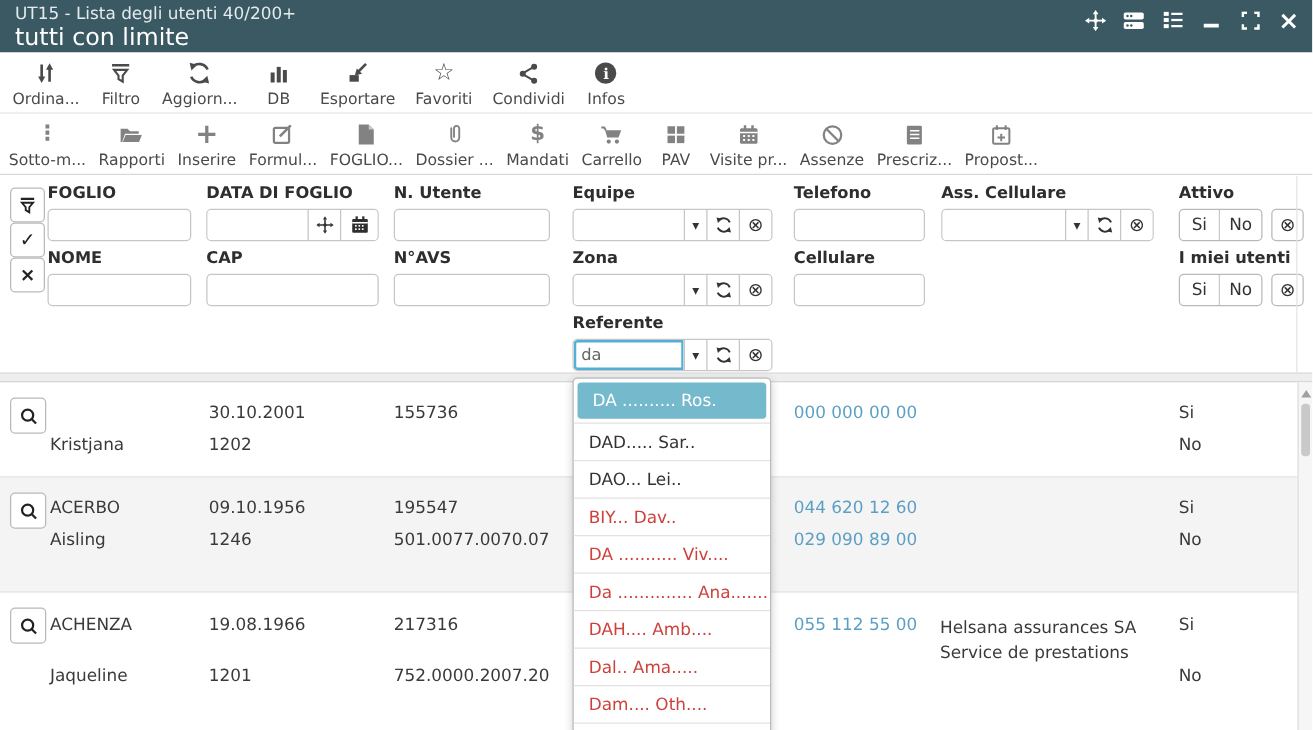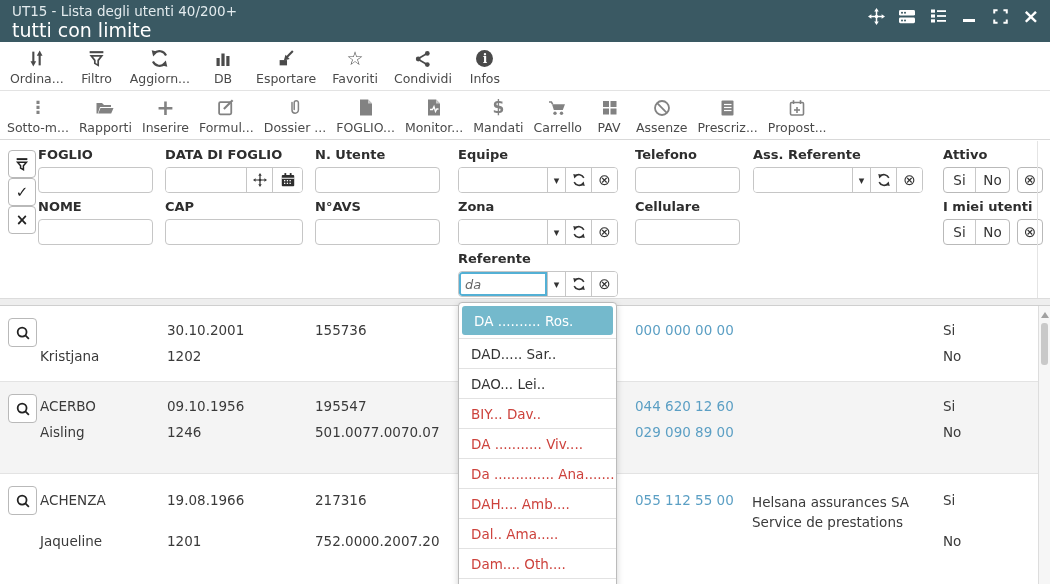--- a/index.html
+++ b/index.html
@@ -40,21 +40,21 @@
            background:#fff;display:flex;align-items:center;justify-content:center;cursor:pointer;color:#222;}
   .sidebtn .g{font-size:15px;font-weight:700;line-height:15px;}
   .fld{position:absolute;}
   .flabel{font-size:13px;font-weight:700;color:#2e2e2e;height:17px;margin-bottom:3px;white-space:nowrap;}
   .tinput{box-sizing:border-box;height:26px;border:1px solid #c6c6c6;border-radius:4px;background:#fff;
           font-family:inherit;font-size:13px;color:#555;padding:0 6px;outline:none;}
   .igroup{display:flex;align-items:stretch;height:26px;border:1px solid #c6c6c6;border-radius:4px;
           background:#fff;overflow:hidden;box-sizing:border-box;}
   .igroup .seg{display:flex;align-items:center;justify-content:center;border-left:1px solid #c6c6c6;cursor:pointer;color:#333;background:#fff;}
   .igroup input{border:none;height:100%;font-family:inherit;font-size:13px;color:#666;padding:0 6px;outline:none;box-sizing:border-box;}
-  .igroup input.focusedseg{box-shadow:inset 0 0 0 2px #53b0d5;border-radius:3px 0 0 3px;font-style:italic;}
+  .igroup input.focusedseg{box-shadow:inset 0 0 0 2px #53b0d5;border-radius:3px 0 0 3px;}
   .seg-arrow{width:18px;font-size:11px;color:#444;}
   .seg-btn{width:26px;}
   .seg-clear{font-size:15px;}
   .yesno{display:flex;height:26px;border:1px solid #b9b9b9;border-radius:4px;overflow:hidden;background:#fff;box-sizing:border-box;}
   .yesno span{display:flex;align-items:center;justify-content:center;font-size:13.5px;color:#333;cursor:pointer;}
   .yesno span + span{border-left:1px solid #c9c9c9;}
   .clrbtn{width:26px;height:26px;border:1px solid #b9b9b9;border-radius:4px;background:#fff;display:flex;
           align-items:center;justify-content:center;font-size:15px;color:#333;cursor:pointer;box-sizing:border-box;}
   .vline{position:absolute;left:1037px;top:141px;width:1px;height:157px;background:#e4e4e4;}
   .sep{position:absolute;left:0;top:298px;width:1050px;height:8px;background:#eeeeee;
@@ -255,44 +255,34 @@
       <span class="ticon">
           <svg width="19" height="19" viewBox="0 0 18 18">
             <rect x="2" y="4" width="11.5" height="11.5" rx="1.2" fill="none" stroke="#828282" stroke-width="1.7"></rect>
             <line x1="6.5" y1="10.5" x2="14.8" y2="2.2" stroke="#828282" stroke-width="2"></line>
           </svg>
         </span>
       <span class="tlabel">Formul...</span>
     </div>
     <div class="tbitem">
       <span class="ticon">
-          <svg width="18" height="19" viewBox="0 0 18 19">
-            <path d="M6 4.5 V12 a3.2 3.2 0 0 0 6.4 0 V4.8 a2.1 2.1 0 0 0 -4.2 0 V11.5" fill="none" stroke="#828282" stroke-width="1.5" stroke-linecap="round"></path>
-          </svg>
-        </span>
-      <span class="tlabel">Dossier ...</span>
-    </div>
-    <div class="tbitem">
-      <span class="ticon">
           <svg width="16" height="19" viewBox="0 0 16 19">
             <path d="M2 1.5 H10 L14 5.5 V17.5 H2 Z" fill="#828282"></path>
             <path d="M10 1.5 V5.5 H14 Z" fill="#c9c9c9"></path>
           </svg>
         </span>
       <span class="tlabel">FOGLIO...</span>
     </div>
     <div class="tbitem">
       <span class="ticon">
-          <svg width="16" height="19" viewBox="0 0 16 19">
-            <path d="M2 1.5 H10 L14 5.5 V17.5 H2 Z" fill="#828282"></path>
-            <path d="M10 1.5 V5.5 H14 Z" fill="#c9c9c9"></path>
-            <polyline points="4,11.5 6.5,11.5 8,8.5 9.5,13.5 10.8,11 12.5,11" fill="none" stroke="#fff" stroke-width="1.3"></polyline>
-          </svg>
-        </span>
-      <span class="tlabel">Monitor...</span>
+          <svg width="18" height="19" viewBox="0 0 18 19">
+            <path d="M6 4.5 V12 a3.2 3.2 0 0 0 6.4 0 V4.8 a2.1 2.1 0 0 0 -4.2 0 V11.5" fill="none" stroke="#828282" stroke-width="1.5" stroke-linecap="round"></path>
+          </svg>
+        </span>
+      <span class="tlabel">Dossier ...</span>
     </div>
     <div class="tbitem">
       <span class="ticon gi gi-dollar">$</span>
       <span class="tlabel">Mandati</span>
     </div>
     <div class="tbitem">
       <span class="ticon">
           <svg width="19" height="18" viewBox="0 0 19 18">
             <polyline points="1,3 3.4,3 4.6,5.2" fill="none" stroke="#828282" stroke-width="1.6"></polyline>
             <polygon points="4,5.2 17,5.2 14.8,11 5.8,11" fill="#828282"></polygon>
@@ -307,20 +297,39 @@
           <svg width="17" height="17" viewBox="0 0 17 17">
             <g fill="#828282">
               <rect x="2" y="2" width="6" height="6"></rect>
               <rect x="9.5" y="2" width="6" height="6"></rect>
               <rect x="2" y="9.5" width="6" height="6"></rect>
               <rect x="9.5" y="9.5" width="6" height="6"></rect>
             </g>
           </svg>
         </span>
       <span class="tlabel">PAV</span>
+    </div>
+    <div class="tbitem">
+      <span class="ticon">
+          <svg width="18" height="18" viewBox="0 0 18 18">
+            <rect x="2" y="3.5" width="14" height="12.5" rx="1.2" fill="#828282"></rect>
+            <rect x="5" y="1.2" width="2" height="4" fill="#828282"></rect>
+            <rect x="11" y="1.2" width="2" height="4" fill="#828282"></rect>
+            <line x1="2" y1="7" x2="16" y2="7" stroke="#fff" stroke-width="1.2"></line>
+            <g fill="#fff">
+              <rect x="4.5" y="9" width="1.6" height="1.6"></rect>
+              <rect x="8.2" y="9" width="1.6" height="1.6"></rect>
+              <rect x="11.9" y="9" width="1.6" height="1.6"></rect>
+              <rect x="4.5" y="12.2" width="1.6" height="1.6"></rect>
+              <rect x="8.2" y="12.2" width="1.6" height="1.6"></rect>
+              <rect x="11.9" y="12.2" width="1.6" height="1.6"></rect>
+            </g>
+          </svg>
+        </span>
+      <span class="tlabel">Visite pr...</span>
     </div>
     <div class="tbitem">
       <span class="ticon">
           <svg width="18" height="18" viewBox="0 0 18 18">
             <circle cx="9" cy="9" r="7" fill="none" stroke="#828282" stroke-width="1.8"></circle>
             <line x1="4.2" y1="4.2" x2="13.8" y2="13.8" stroke="#828282" stroke-width="1.8"></line>
           </svg>
         </span>
       <span class="tlabel">Assenze</span>
     </div>
@@ -423,21 +432,21 @@
           </svg>
         </span>
       <span class="seg seg-btn seg-clear">⊗</span>
     </div>
   </div>
   <div class="fld" style="left:635px;top:147px">
     <div class="flabel">Telefono</div>
     <input class="tinput" style="width: 105px;" value="">
   </div>
   <div class="fld" style="left:753px;top:147px">
-    <div class="flabel">Ass. Referente</div>
+    <div class="flabel">Ass. Cellulare</div>
     <div class="igroup" style="width:170px">
       <input style="width: 98px;" value="">
       <span class="seg seg-arrow">▾</span>
       <span class="seg seg-btn">
           <svg width="14" height="14" viewBox="0 0 18 18">
             <path d="M15.2 6.2 A7 7 0 0 0 3.8 4.2" fill="none" stroke="#333" stroke-width="2"></path>
             <polygon points="1.6,1.2 7.4,2.6 3,7" fill="#333"></polygon>
             <path d="M2.8 11.8 A7 7 0 0 0 14.2 13.8" fill="none" stroke="#333" stroke-width="2"></path>
             <polygon points="16.4,16.8 10.6,15.4 15,11" fill="#333"></polygon>
           </svg>

